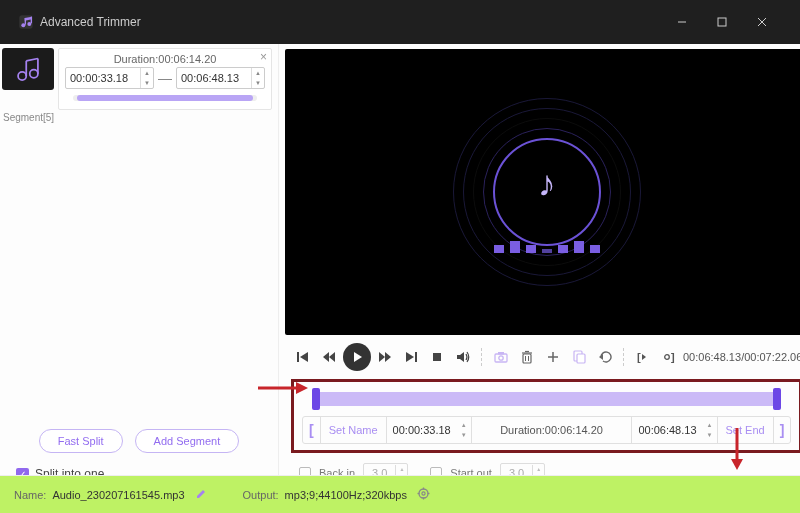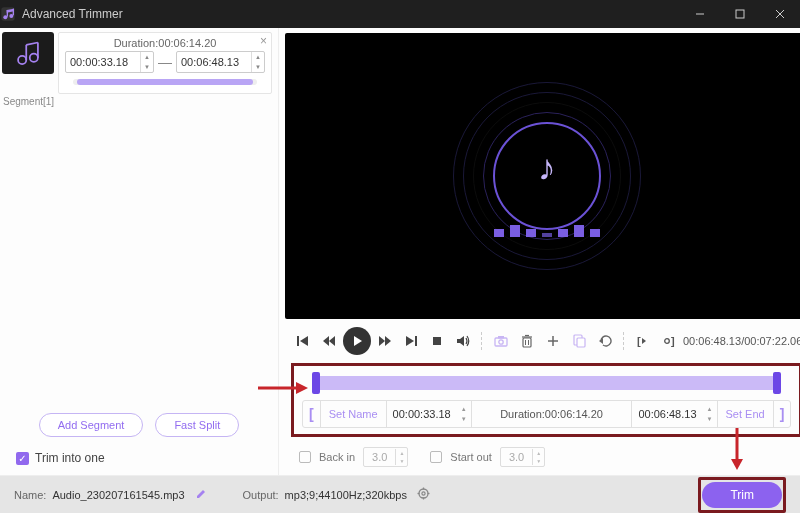--- a/index.html
+++ b/index.html
@@ -1,19 +1,19 @@
 <!DOCTYPE html>
 <html><head>
 <meta charset="utf-8">
 <style>
   * { margin: 0; padding: 0; box-sizing: border-box; user-select: none; }
   body { width: 800px; height: 513px; background: #fdfdfd; font-family: -apple-system, "Segoe UI", Arial, sans-serif; font-size: 12px; color: #444; overflow: hidden; position: relative; }
   
   
-  .titlebar { height: 28px; background: #1f1f1f; display: flex; align-items: center; padding: 0 0; color: #ccc; }
+  .titlebar { height: 44px; background: #1f1f1f; display: flex; align-items: center; padding: 0 18px; color: #ccc; }
   .titlebar .logo { width: 16px; height: 16px; margin-right: 6px; }
   .titlebar .title { flex: 1; font-size: 12px; }
   .winbtn { width: 40px; height: 28px; display: flex; align-items: center; justify-content: center; color: #ccc; }
   
   
   .main { display: flex; height: calc(100% - 28px - 38px); }
   
   
   .sidebar { width: 300px; display: flex; flex-direction: column; border-right: 1px solid #eee; }
   .seg-header { display: flex; align-items: flex-start; padding: 4px 6px 0 0; }
@@ -75,21 +75,21 @@
   
   
   .fade-row { display: flex; align-items: center; gap: 8px; padding: 4px 20px 8px 20px; font-size: 11px; color: #777; }
   .fchk { width: 12px; height: 12px; border: 1px solid #bbb; border-radius: 2px; }
   .fval { display: flex; align-items: center; border: 1px solid #ddd; border-radius: 2px; height: 20px; color: #aaa; }
   .fval span.v { padding: 0 8px; }
   .fspin { display: flex; flex-direction: column; border-left: 1px solid #ddd; }
   .fspin span { font-size: 5px; padding: 1px 3px; color: #bbb; }
   
   
-  .footer { height: 38px; display: flex; align-items: center; padding: 0 14px; border-top: 1px solid #eee; font-size: 11px; color: #555; gap: 6px; position: absolute; bottom: 0; left: 0; right: 0; background: #e5e5e5; }
+  .footer { height: 38px; display: flex; align-items: center; padding: 0 14px; border-top: 1px solid #eee; font-size: 11px; color: #555; gap: 6px; position: absolute; bottom: 0; left: 0; right: 0; background: #bef264; }
   .footer .lab { color: #666; }
   .footer .val { color: #333; }
   .pen { color: #a582f0; cursor: pointer; margin-left: 4px; }
   .cog { color: #888; cursor: pointer; margin-left: 4px; }
   .footer-fill { flex: 1; }
   .actbtn { border-radius: 14px; padding: 6px 28px; font-size: 12px; cursor: pointer; border: none; color: #fff; }
   .back { background: #b89cf6; }
   .trim { background: #8c62ef; }
   .trim-wrap { border: 3.5px solid #7a1a1f; padding: 2px 1px; border-radius: 2px; }
   
@@ -159,29 +159,29 @@
                 <span>▲</span>
                 <span>▼</span>
               </div>
           </div>
         </div>
         <div class="seg-slider">
             <div class="fill"></div>
           </div>
       </div>
     </div>
-    <div class="seg-label">Segment[1]</div>
+    <div class="seg-label">Segment[5]</div>
     <div class="sidebar-fill"></div>
     <div class="seg-buttons">
+      <button class="pillbtn">Fast Split</button>
       <button class="pillbtn">Add Segment</button>
-      <button class="pillbtn">Fast Split</button>
     </div>
     <div class="merge-row">
       <div class="chk">✓</div>
-      <span>Trim into one</span>
+      <span>Split into one</span>
     </div>
   </div>
 
   <div class="right">
     <div class="preview">
       <div class="disc">
         <div class="ring r1"></div>
           <div class="ring r2"></div>
           <div class="ring r3"></div>
           <div class="ring r4"></div>
@@ -360,23 +360,20 @@
         <circle cx="6.5" cy="6.5" r="1.6" fill="none" stroke="#888" stroke-width="1.2"></circle>
         <g stroke="#888" stroke-width="1.3">
           <line x1="6.5" y1="0.5" x2="6.5" y2="2.5"></line>
           <line x1="6.5" y1="10.5" x2="6.5" y2="12.5"></line>
           <line x1="0.5" y1="6.5" x2="2.5" y2="6.5"></line>
           <line x1="10.5" y1="6.5" x2="12.5" y2="6.5"></line>
         </g>
       </svg></span>
   <div class="footer-fill"></div>
   <span style="width:2px"></span>
-  <div class="trim-wrap">
-    <button class="actbtn trim">Trim</button>
-  </div>
 </div>
 
 <div class="arrow" style="left:258px; top:381px;">
   <svg width="50" height="14">
       <line x1="0" y1="7" x2="40" y2="7" stroke="#c8252b" stroke-width="3"></line>
       <polygon points="38,1 50,7 38,13" fill="#c8252b"></polygon>
     </svg>
 </div>
 <div class="arrow" style="left:730px; top:428px;">
   <svg width="14" height="42">

